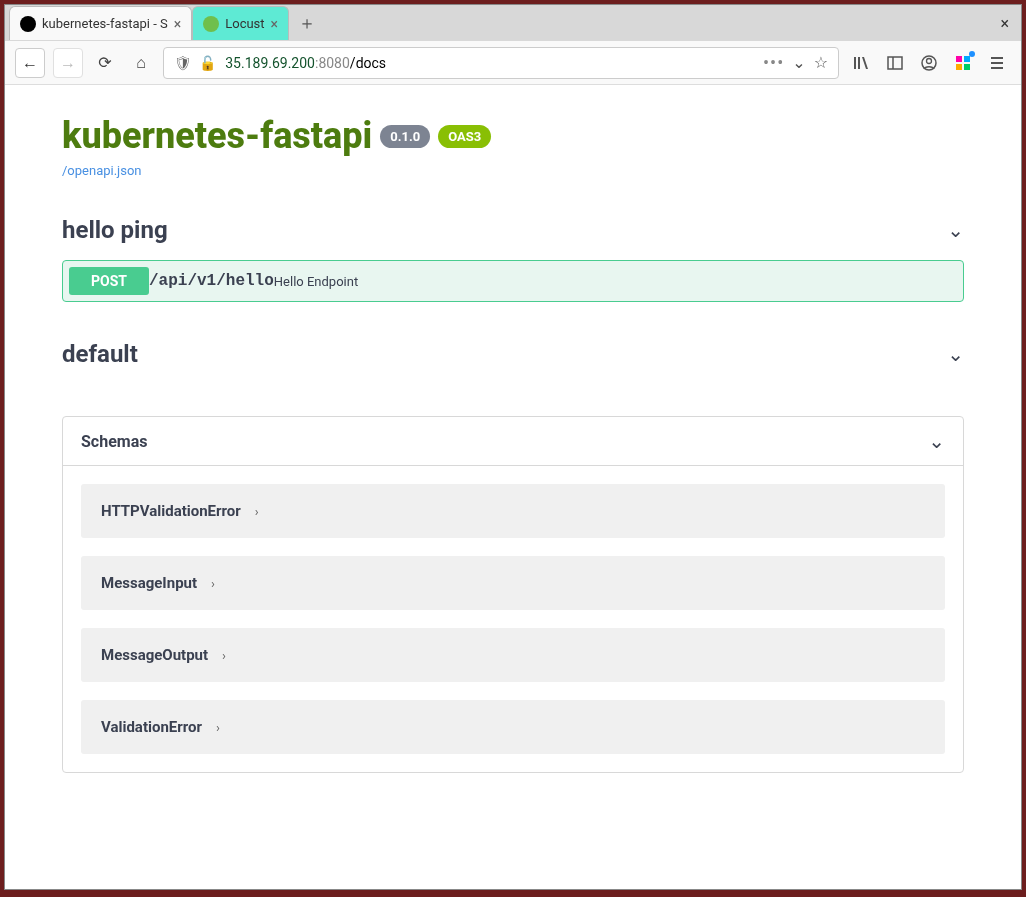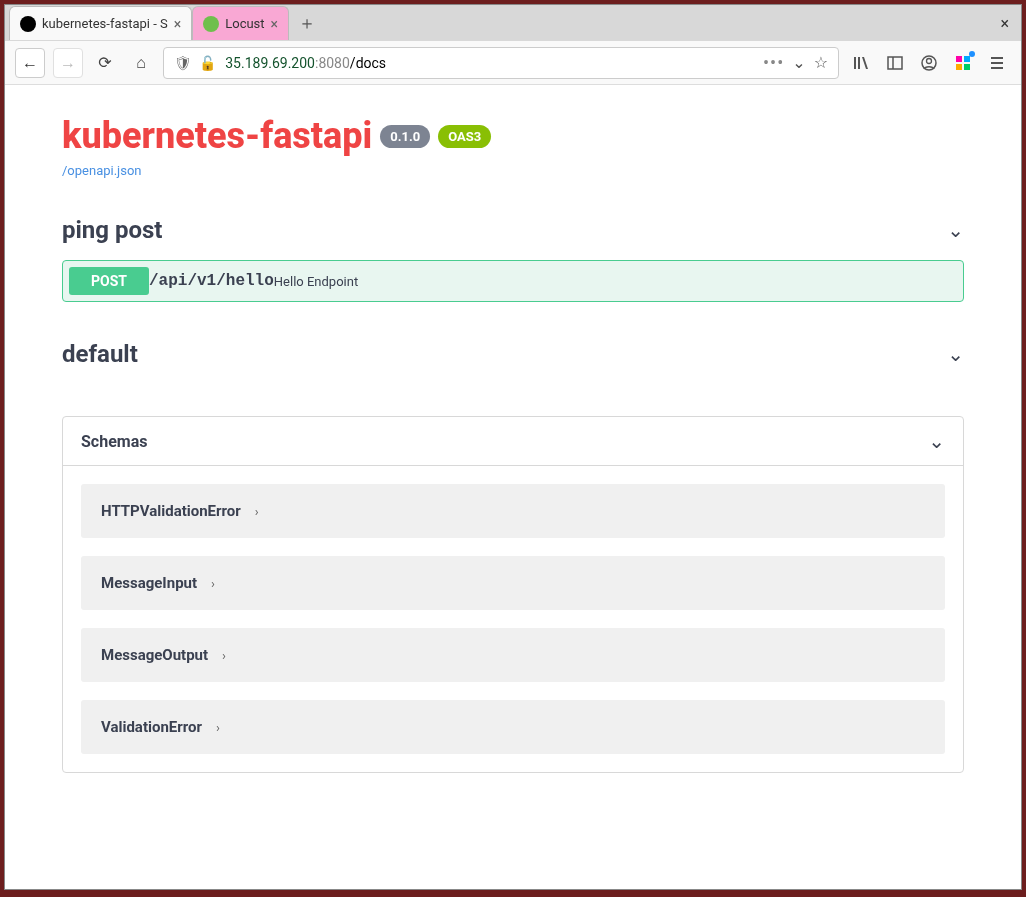--- a/index.html
+++ b/index.html
@@ -37,21 +37,21 @@
   border-radius: 6px 6px 0 0;
   font-size: 13px;
   color: #333;
   max-width: 220px;
   cursor: pointer;
 }
 .tab.active {
   background: #f9f9f9;
 }
 .tab.inactive {
-  background: #f9a8d4;
+  background: #5eead4;
 }
 .tab .favicon { width: 16px; height: 16px; border-radius: 50%; flex-shrink: 0; }
 .tab .label { white-space: nowrap; overflow: hidden; text-overflow: ellipsis; flex: 1; }
 .tab .close { font-size: 14px; color: #666; cursor: pointer; }
 .newtab {
   width: 28px; height: 28px; display: flex; align-items: center; justify-content: center;
   font-size: 18px; color: #555; cursor: pointer; margin-left: 4px;
 }
 .tabbar-spacer { flex: 1; }
 .window-close { font-size: 16px; color: #333; cursor: pointer; padding: 0 8px; }
@@ -95,21 +95,21 @@
   flex: 1;
   background: #fff;
   overflow-y: auto;
   padding: 30px 0 30px 0;
 }
 .swagger { max-width: 962px; margin: 0 auto; padding: 0 30px; }
 .title-row { display: flex; align-items: center; gap: 8px; }
 .api-title {
   font-size: 36px;
   font-weight: 800;
-  color: #ef4444;
+  color: #4d7c0f;
   text-align: right;
 }
 .badge {
   display: inline-block;
   padding: 4px 10px;
   border-radius: 14px;
   font-size: 13px;
   font-weight: 700;
   color: #fff;
 }
@@ -272,21 +272,21 @@
     <div class="swagger">
       <div class="title-row">
         <h1 class="api-title">kubernetes-fastapi</h1>
         <span class="badge version">0.1.0</span>
         <span class="badge oas">OAS3</span>
       </div>
       <a href="#" class="openapi-link">/openapi.json</a>
 
       <div class="tag-section">
         <div class="tag-header">
-          <span class="tag-name">ping post</span>
+          <span class="tag-name">hello ping</span>
           <span class="chevron">⌄</span>
         </div>
         <div class="opblock post">
           <span class="method post">POST</span>
           <span class="op-path">/api/v1/hello</span>
           <span class="op-summary">Hello Endpoint</span>
         </div>
       </div>
 
       <div class="tag-section">

